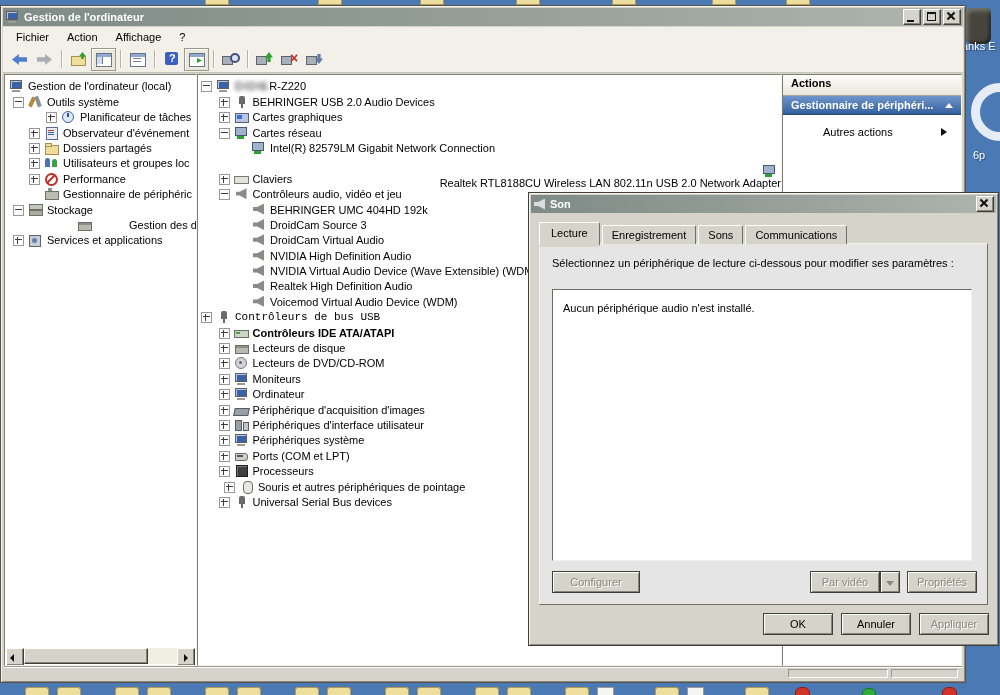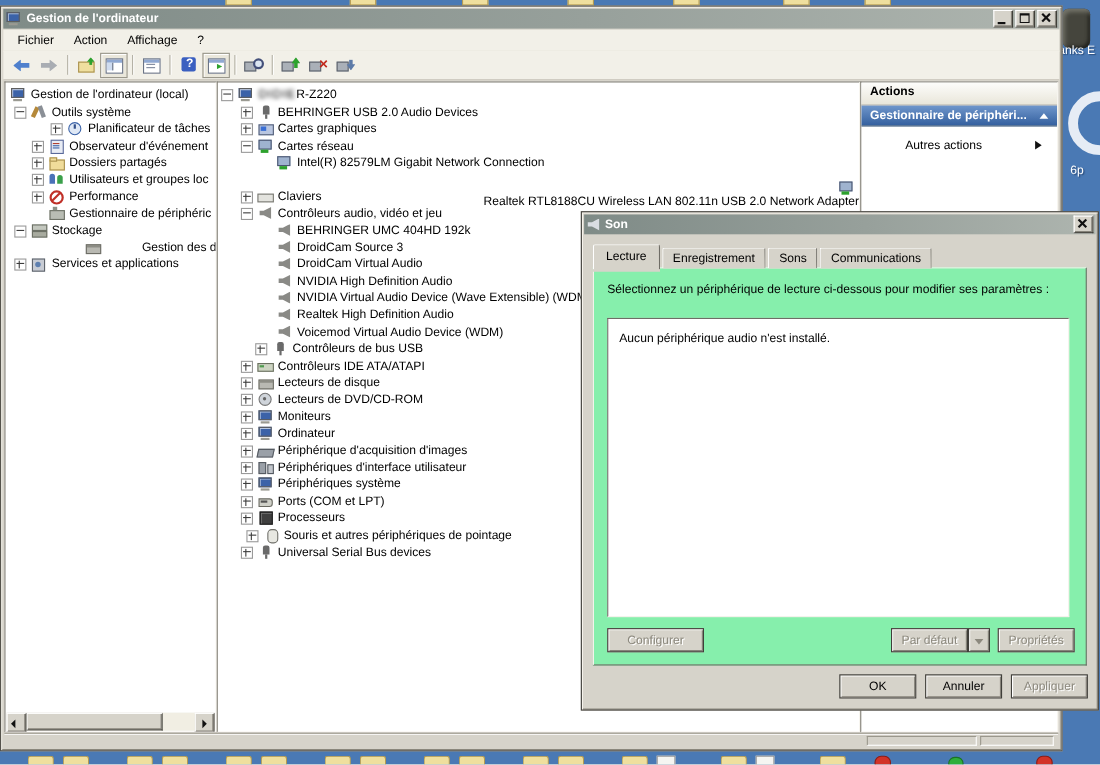--- a/index.html
+++ b/index.html
@@ -123,21 +123,21 @@
   
   .statusbar{position:absolute;left:3px;right:3px;bottom:3px;height:12px;background:#d6d3ca;border-top:1px solid #9a978c;box-shadow:inset 0 1px 0 #fff;}
   .sb-cell{position:absolute;top:2px;bottom:1px;border:1px solid;border-color:#9a978c #fff #fff #9a978c;}
   
   .dialog{position:absolute;left:528px;top:192px;width:469px;height:452px;background:#d6d3ca;border:1px solid #403f3a;box-shadow:inset 1px 1px 0 #f6f3ec,inset -1px -1px 0 #8a877c;z-index:50;}
   .dlg-icon{width:13px;height:11px;position:relative;flex:none;}
   .dlg-icon::before{content:"";position:absolute;left:1px;top:0;width:11px;height:11px;background:#d9dde2;clip-path:polygon(0 32%,38% 32%,100% 0,100% 100%,38% 68%,0 68%);}
   .tabs{position:absolute;left:10px;top:29px;height:22px;display:flex;align-items:flex-end;z-index:2;}
   .tab{font-size:11px;color:#000;background:#d6d3ca;border:1px solid;border-color:#fff #6f6d66 #6f6d66 #fff;border-bottom:none;border-radius:2px 2px 0 0;padding:3px 9px 2px;height:13px;margin-right:2px;position:relative;}
   .tab.active{padding:4px 11px 4px;height:14px;top:1px;z-index:3;box-shadow:0 2px 0 #d6d3ca;}
-  .tabpage{position:absolute;left:10px;top:50px;width:447px;height:360px;background:#86efac;border:1px solid;border-color:#f4f2ec #6f6d66 #6f6d66 #f4f2ec;z-index:1;}
+  .tabpage{position:absolute;left:10px;top:50px;width:447px;height:360px;background:#e5e5e5;border:1px solid;border-color:#f4f2ec #6f6d66 #6f6d66 #f4f2ec;z-index:1;}
   .instruction{position:absolute;left:12px;top:13px;font-size:11px;color:#000;}
   .listbox{position:absolute;left:12px;top:45px;width:420px;height:272px;background:#fff;border:1px solid;border-color:#6f6d66 #f4f2ec #f4f2ec #6f6d66;font-size:11px;color:#000;padding:12px 10px;box-sizing:border-box;}
   .btn{position:absolute;height:22px;background:#d6d3ca;border:1px solid #403f3a;box-shadow:inset 1px 1px 0 #fff,inset -1px -1px 0 #86837a;font-family:"Liberation Sans",sans-serif;font-size:11px;color:#000;text-align:center;line-height:20px;box-sizing:border-box;}
   .btn.disabled{color:#8c897e;text-shadow:1px 1px 0 #fff;}
   .drop-btn{position:absolute;width:20px;height:22px;background:#d6d3ca;border:1px solid #403f3a;box-shadow:inset 1px 1px 0 #fff,inset -1px -1px 0 #86837a;box-sizing:border-box;}
   .drop-btn::before{content:"";position:absolute;left:5px;top:9px;width:0;height:0;border:4px solid transparent;border-top:5px solid #8c897e;}
 </style>
 </head>
 <body>
 
@@ -370,26 +370,26 @@
           <div class="trow" style="padding-left: 38px;">
             <span class="ebx blank"></span>
             <span class="ic ic-audio-controller"></span>
             <span class="tlabel">Realtek High Definition Audio</span>
           </div>
           <div class="trow" style="padding-left: 38px;">
             <span class="ebx blank"></span>
             <span class="ic ic-audio-controller"></span>
             <span class="tlabel">Voicemod Virtual Audio Device (WDM)</span>
           </div>
-          <div class="trow" style="padding-left: 34px;">
+          <div class="trow" style="padding-left: 3px; font-family: Liberation Mono, monospace;">
             <span class="ebx plus"></span>
             <span class="ic ic-usb-device"></span>
             <span class="tlabel">Contrôleurs de bus USB</span>
           </div>
-          <div class="trow" style="padding-left: 20.5px;">
+          <div class="trow" style="padding-left: 20.5px; font-weight: bold;">
             <span class="ebx plus"></span>
             <span class="ic ic-ide-controller"></span>
             <span class="tlabel">Contrôleurs IDE ATA/ATAPI</span>
           </div>
           <div class="trow" style="padding-left: 20.5px;">
             <span class="ebx plus"></span>
             <span class="ic ic-disk-drive"></span>
             <span class="tlabel">Lecteurs de disque</span>
           </div>
           <div class="trow" style="padding-left: 20.5px;">
@@ -476,21 +476,21 @@
         <div class="tab">Sons</div>
         <div class="tab">Communications</div>
       </div>
 
     <div class="tabpage">
       <div class="instruction">Sélectionnez un périphérique de lecture ci-dessous pour modifier ses paramètres :</div>
       <div class="listbox">
         <span>Aucun périphérique audio n'est installé.</span>
       </div>
       <div class="btn disabled" style="left:12px;top:327px;width:88px;">Configurer</div>
-      <div class="btn disabled" style="left:270px;top:327px;width:70px;">Par défaut</div>
+      <div class="btn disabled" style="left:270px;top:327px;width:70px;">Par vidéo</div>
       <div class="drop-btn" style="left:340px;top:327px;"></div>
       <div class="btn disabled" style="left:367px;top:327px;width:70px;">Propriétés</div>
     </div>
 
     <div class="btn" style="left:234px;top:420px;width:70px;">OK</div>
     <div class="btn" style="left:312px;top:420px;width:70px;">Annuler</div>
     <div class="btn disabled" style="left:390px;top:420px;width:70px;">Appliquer</div>
   </div>
 
 </div>

